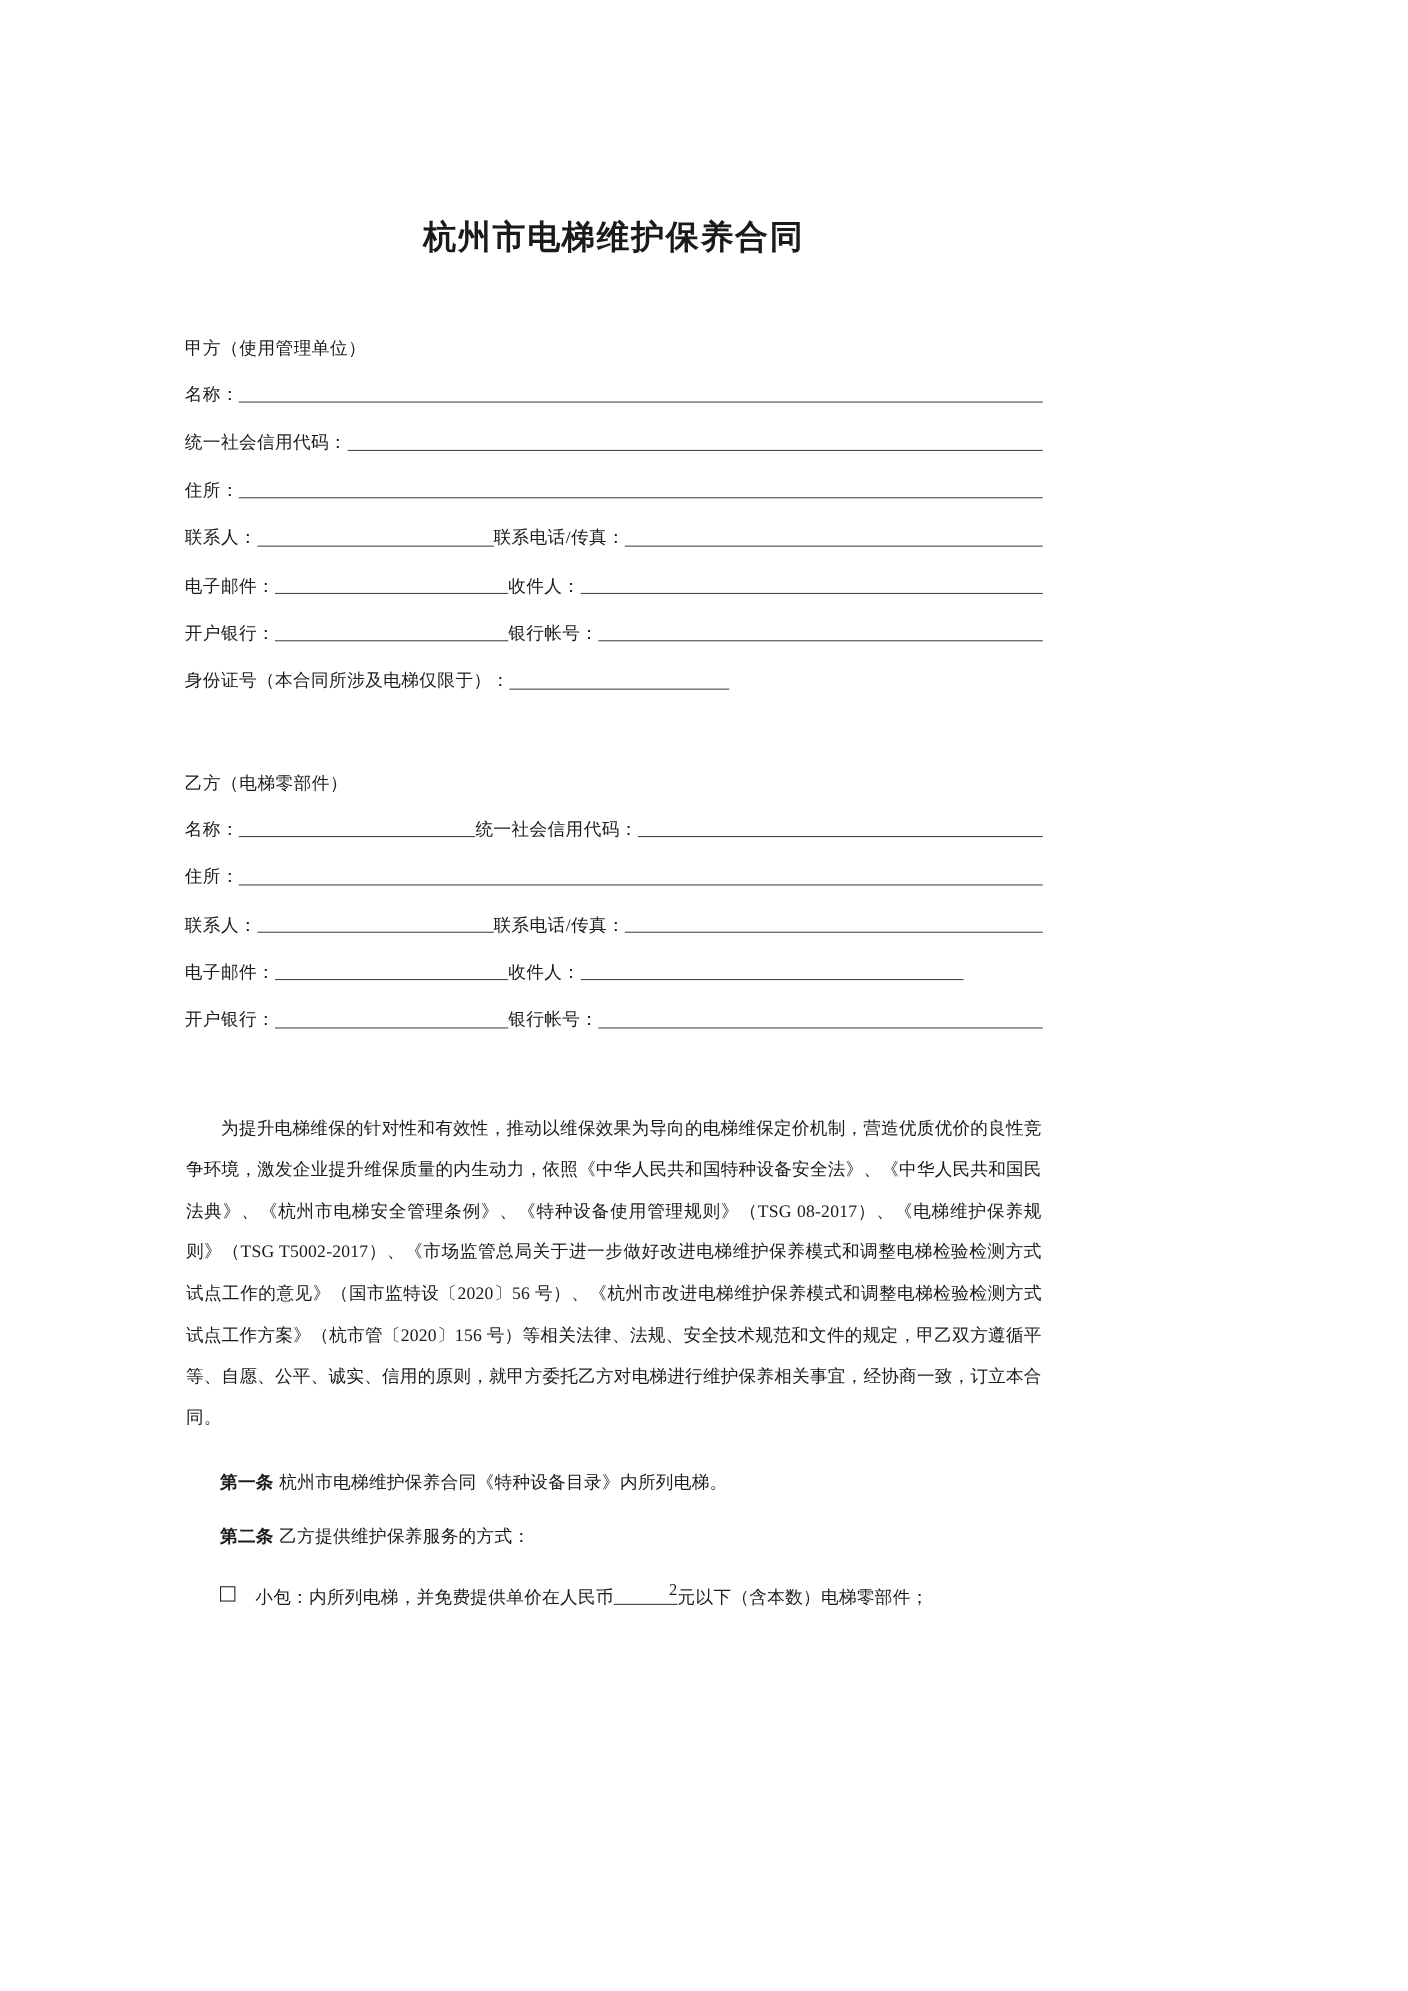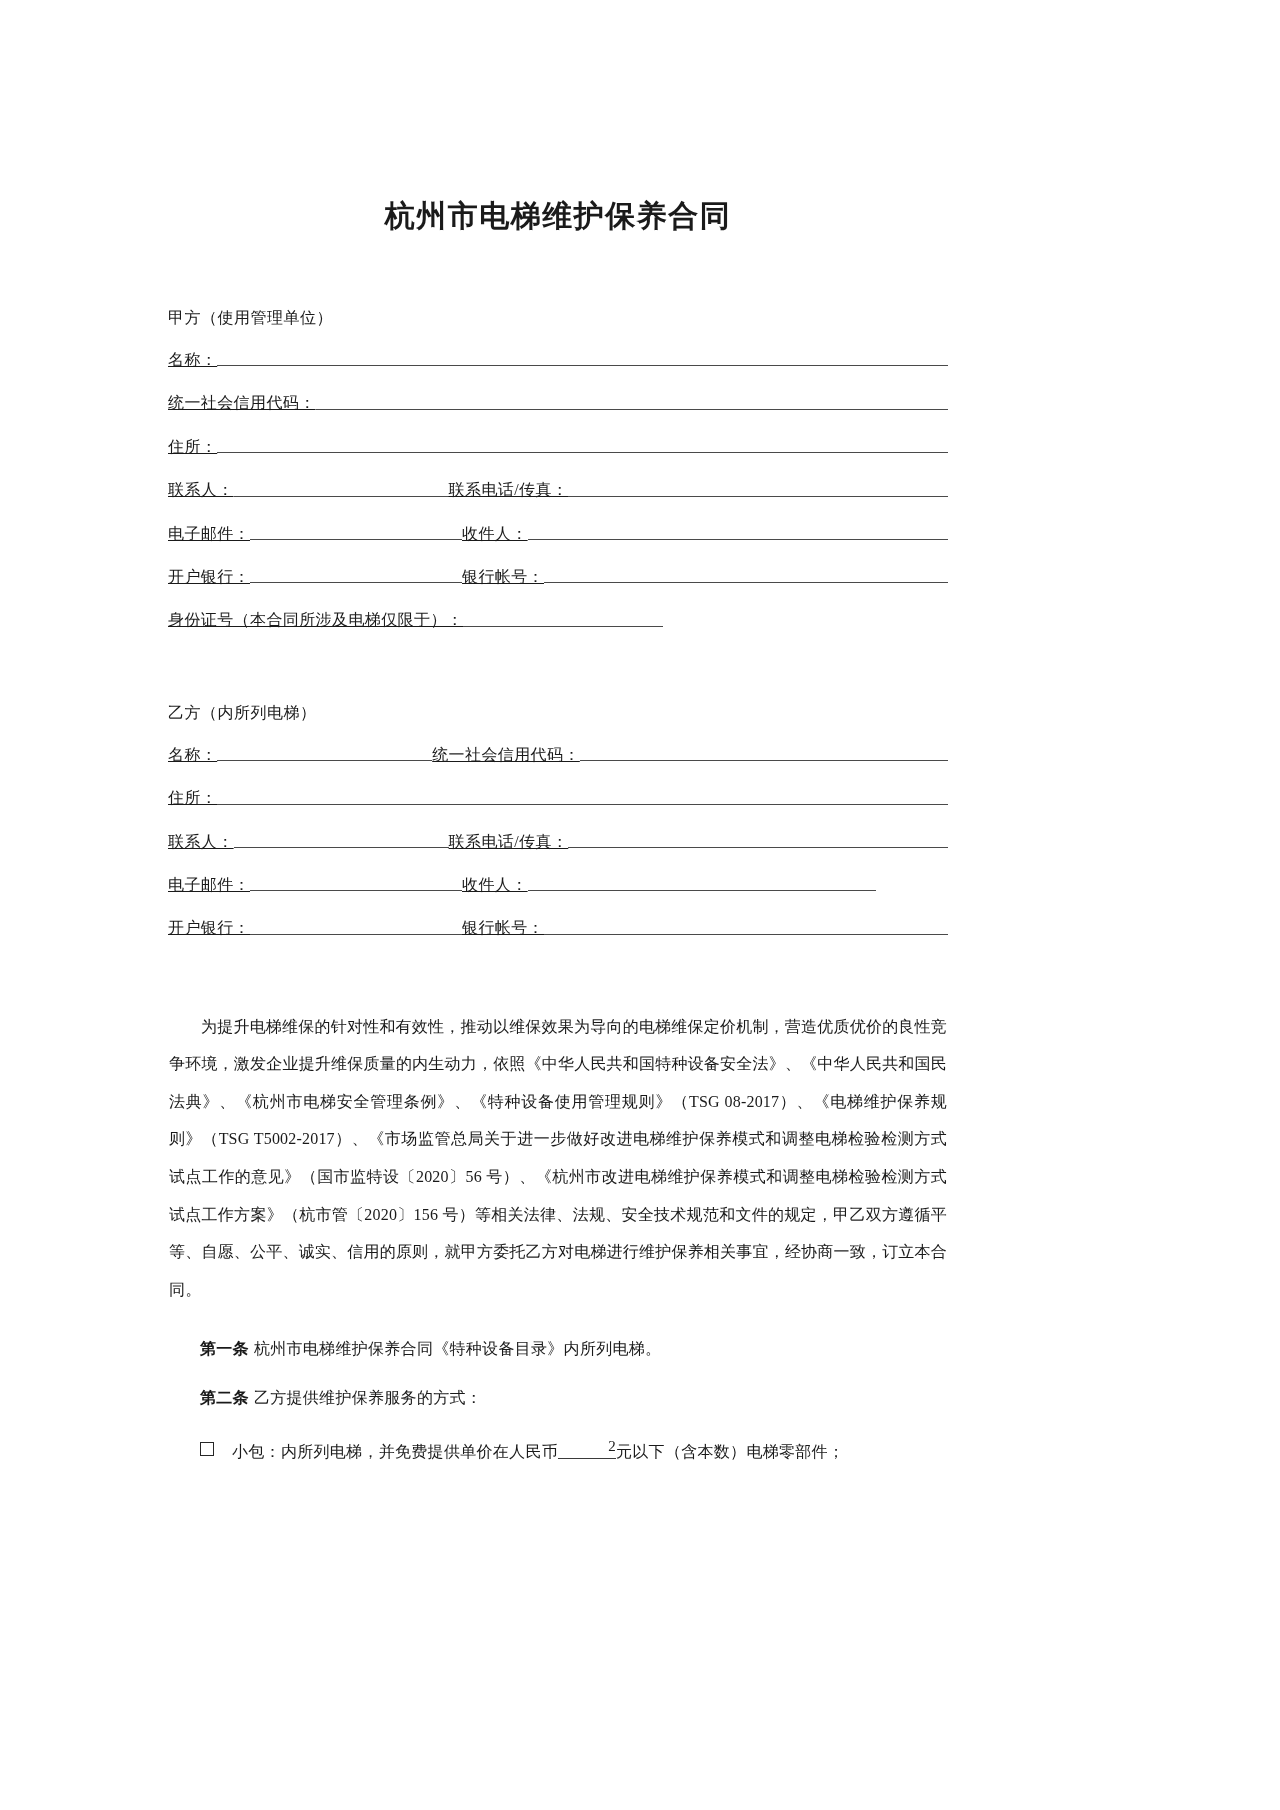--- a/index.html
+++ b/index.html
@@ -53,21 +53,20 @@
     display: flex;
     align-items: flex-end;
     font-size: 16px;
     margin-top: 25px;
     letter-spacing: 0.4px;
     white-space: nowrap;
   }
   .field-row .lbl {
     flex: 0 0 auto;
     line-height: 1.15;
-    text-decoration: underline;
   }
   .rule {
     flex: 1 1 auto;
     border-bottom: 1px solid #4a4a4a;
     height: 1px;
     margin-bottom: 3px;
     min-width: 10px;
   }
   .rule.fixed-a { flex: 0 0 215px; }
   .rule.fixed-b { flex: 0 0 212px; }
@@ -178,21 +177,21 @@
       <span class="lbl">银行帐号：</span>
       <span class="rule"></span>
     </div>
 
     <div class="field-row">
       <span class="lbl">身份证号（本合同所涉及电梯仅限于）：</span>
       <span class="rule fixed-id"></span>
       <span class="spacer-end"></span>
     </div>
 
-    <div class="party-head">乙方（内所列电梯）</div>
+    <div class="party-head">乙方（电梯零部件）</div>
 
     <div class="field-row">
       <span class="lbl">名称：</span>
       <span class="rule fixed-a"></span>
       <span class="lbl">统一社会信用代码：</span>
       <span class="rule"></span>
     </div>
 
     <div class="field-row">
       <span class="lbl">住所：</span>

